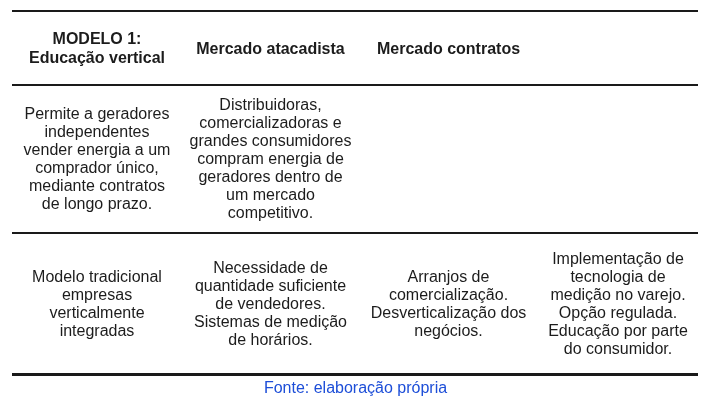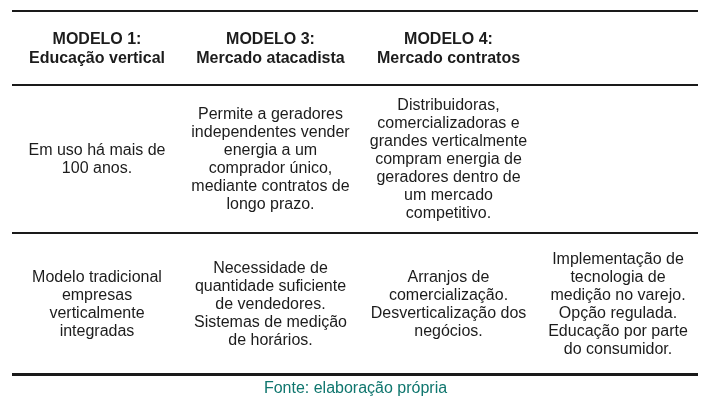--- a/index.html
+++ b/index.html
@@ -52,52 +52,49 @@
     line-height: 19px;
   }
   .caption {
     position: absolute;
     left: 0;
     top: 378px;
     width: 711px;
     text-align: center;
     font-size: 16px;
     line-height: 20px;
-    color: #0f766e;
+    color: #1d4ed8;
   }
 </style>
 </head>
 <body>
 
 <div class="sheet">
   <div class="table-area">
 
     <div class="rule"></div>
 
     <div class="grid-row header">
       <div class="cell head">
         <span>MODELO 1:</span>
         <span>Educação vertical</span>
       </div>
       <div class="cell head">
-        <span>MODELO 3:</span>
         <span>Mercado atacadista</span>
       </div>
       <div class="cell head">
-        <span>MODELO 4:</span>
         <span>Mercado contratos</span>
       </div>
     </div>
 
     <div class="rule"></div>
 
     <div class="grid-row body1">
-      <div class="cell">Em uso há mais de 100 anos.</div>
       <div class="cell">Permite a geradores independentes vender energia a um comprador único, mediante contratos de longo prazo.</div>
-      <div class="cell">Distribuidoras, comercializadoras e grandes verticalmente compram energia de geradores dentro de um mercado competitivo.</div>
+      <div class="cell">Distribuidoras, comercializadoras e grandes consumidores compram energia de geradores dentro de um mercado competitivo.</div>
     </div>
 
     <div class="rule"></div>
 
     <div class="grid-row body2">
       <div class="cell">Modelo tradicional empresas verticalmente integradas</div>
       <div class="cell">Necessidade de quantidade suficiente de vendedores. Sistemas de medição de horários.</div>
       <div class="cell">Arranjos de comercialização. Desverticalização dos negócios.</div>
       <div class="cell">Implementação de tecnologia de medição no varejo. Opção regulada. Educação por parte do consumidor.</div>
     </div>

